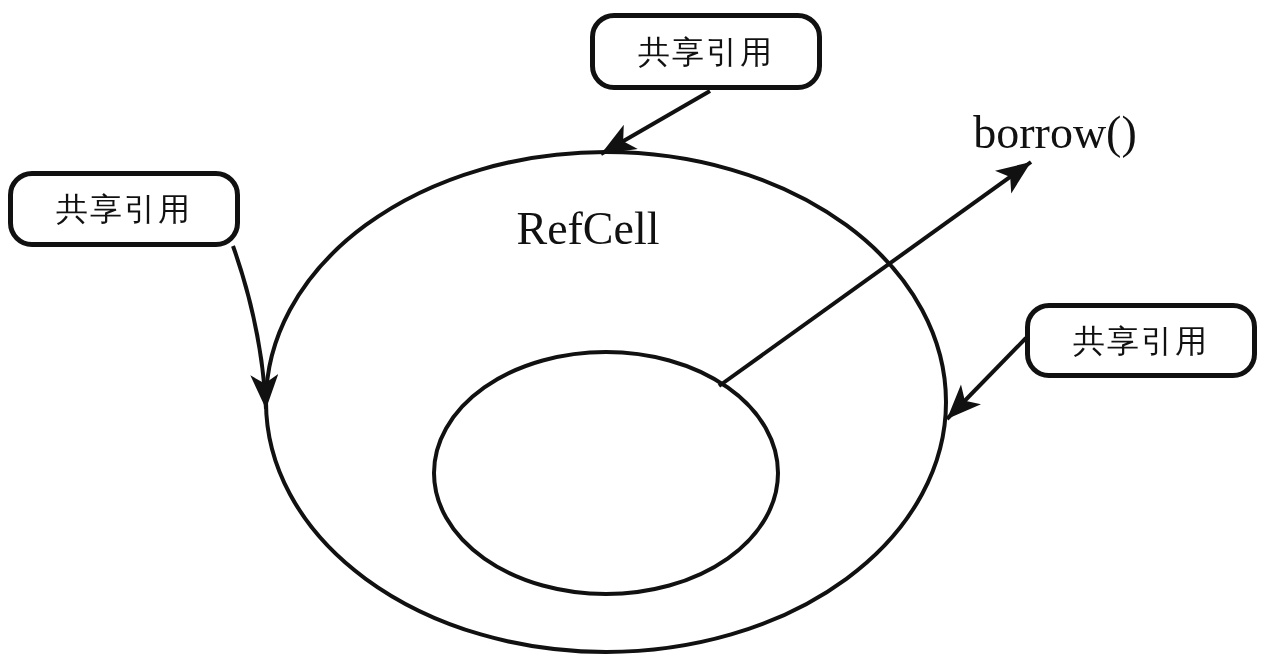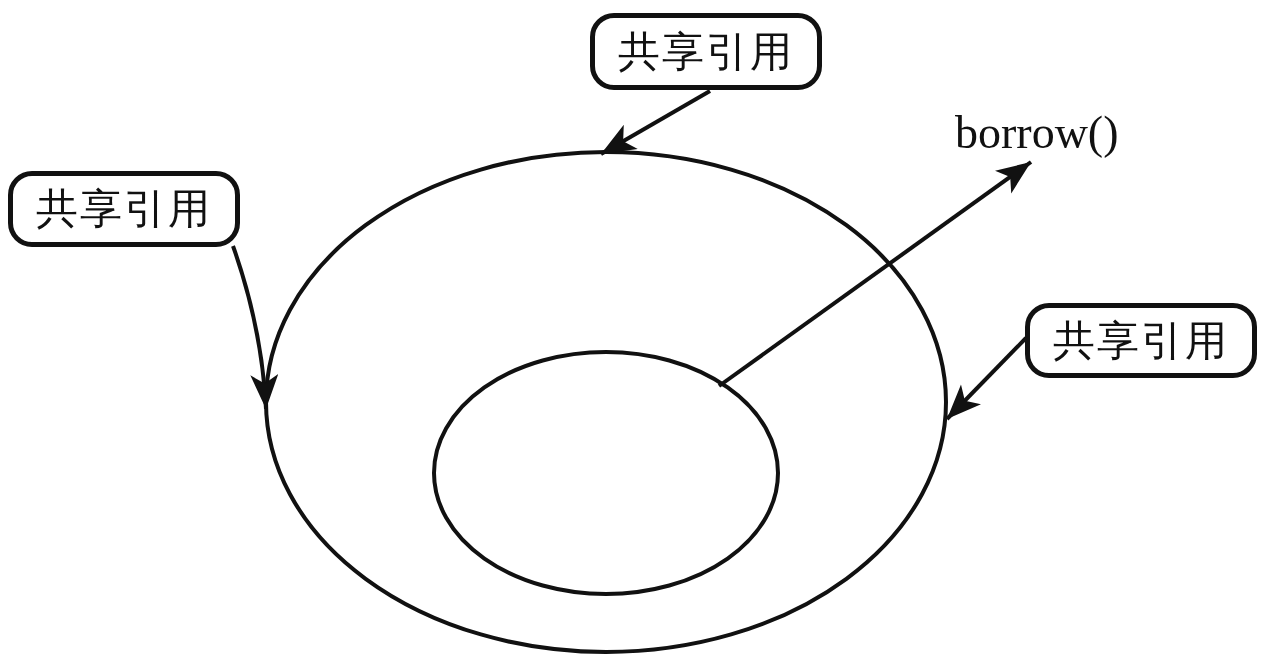--- a/index.html
+++ b/index.html
@@ -20,29 +20,30 @@
   .lines ellipse{fill:none;stroke:var(--line);stroke-width:4;}
   .lines .arrow{fill:none;stroke:var(--line);stroke-width:4;}
   .lines marker polygon{fill:var(--line);}
   .callout{
     position:absolute;
     box-sizing:border-box;
     border:5px solid var(--line);
     border-radius:24px;
     background:var(--bg);
     display:flex;align-items:center;justify-content:center;
-    font-size:42px;
+    font-size:32px;
     letter-spacing:2px;
     line-height:1;
   }
   .callout-top{left:590px;top:13px;width:232px;height:77px;}
   .callout-left{left:8px;top:171px;width:232px;height:76px;}
   .callout-right{left:1025px;top:303px;width:232px;height:75px;}
   .txt{
     position:absolute;
+    text-align:center;
     line-height:1;
     white-space:nowrap;
   }
   .refcell-title{left:438px;top:206px;width:300px;font-size:46px;}
   .refcell-subtitle{left:408px;top:266px;width:360px;font-size:44px;letter-spacing:1px;}
   .inner-label{left:456px;top:447px;width:300px;font-size:46px;letter-spacing:2px;}
   .borrow-label{left:955px;top:110px;width:200px;font-size:46px;}
 </style>
 </head>
 <body>
@@ -70,18 +71,19 @@
   </div>
 
   <div class="callout callout-left">
     <span>共享引用</span>
   </div>
 
   <div class="callout callout-right">
     <span>共享引用</span>
   </div>
 
+  <div class="txt refcell-title">RefCell</div>
 
 
 
   <div class="txt borrow-label">borrow()</div>
 
 </div>
 
 </body></html>

